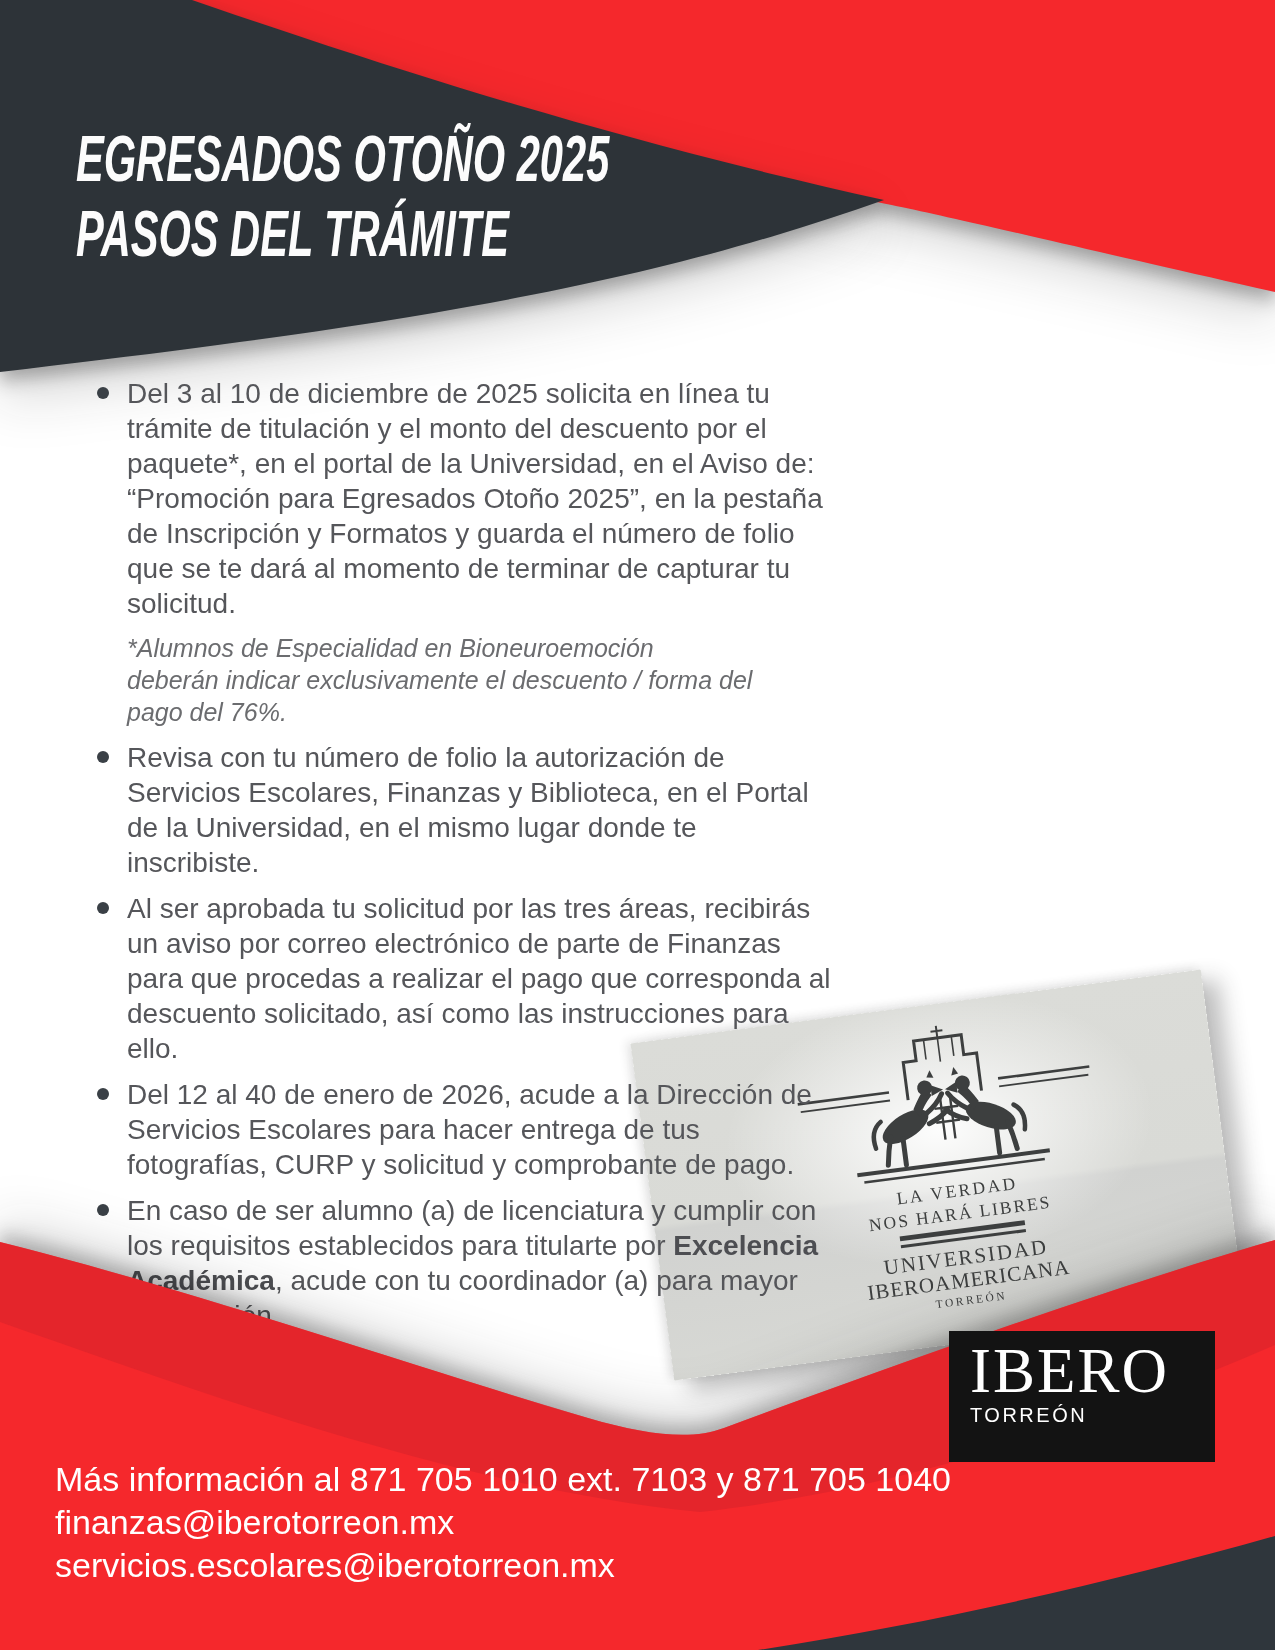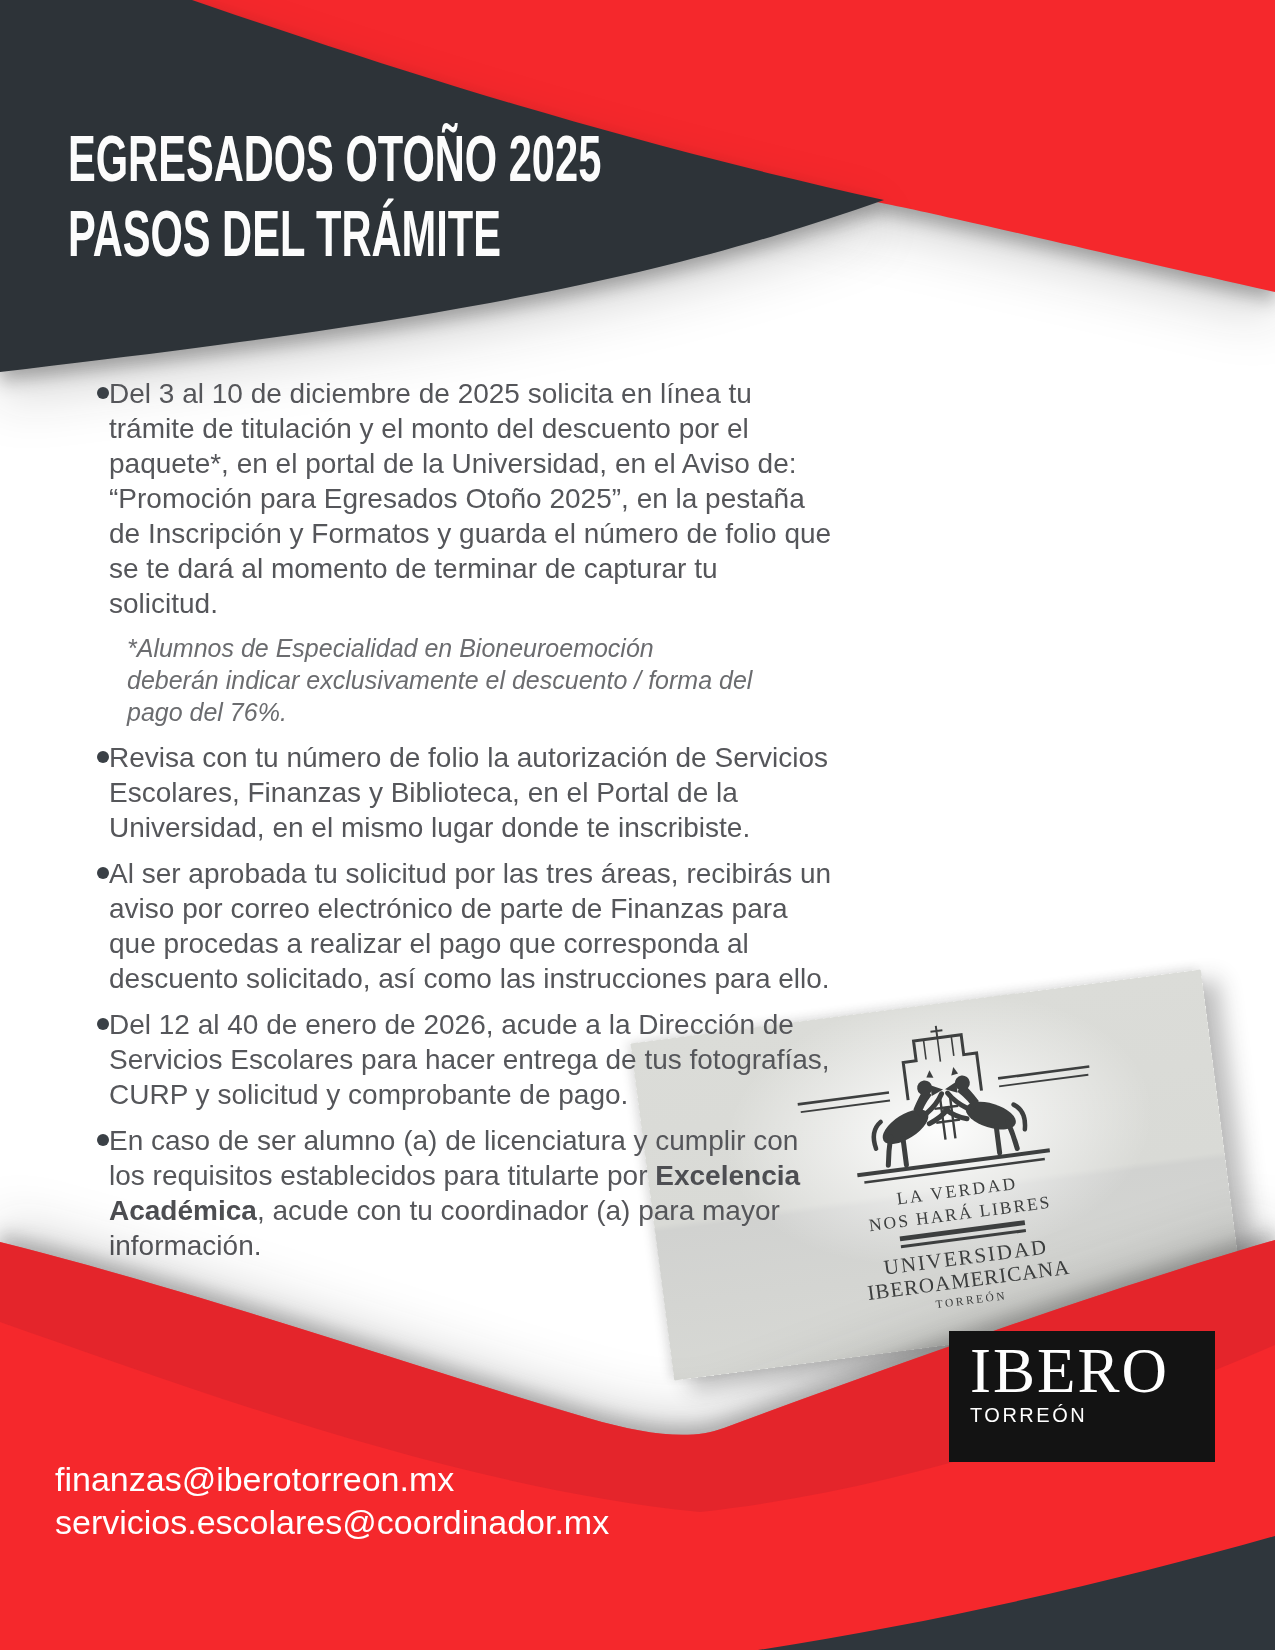--- a/index.html
+++ b/index.html
@@ -8,30 +8,30 @@
     background:#ffffff;overflow:hidden;
     font-family:"Liberation Sans",sans-serif;
   }
   svg.layer{position:absolute;left:0;top:0;width:1275px;height:1650px;}
   .layer-top{z-index:1;}
   .layer-footer{z-index:4;}
   .shadow-soft{filter:drop-shadow(0 9px 9px rgba(20,20,20,.32)) drop-shadow(0 24px 26px rgba(20,20,20,.16));}
   .shadow-up{filter:drop-shadow(0 -9px 9px rgba(20,20,20,.28)) drop-shadow(0 -22px 24px rgba(20,20,20,.14));}
 
   
-  .title{position:absolute;left:68px;top:122px;z-index:3;color:#fcfcfc;}
+  .title{position:absolute;left:76px;top:122px;z-index:3;color:#fcfcfc;font-style:italic;}
   .title span{
     display:block;font-weight:bold;font-size:64px;line-height:75px;
     transform:scaleX(.65);transform-origin:left center;white-space:nowrap;
     letter-spacing:0;
   }
 
   
   .content{position:absolute;left:97px;top:376px;width:737px;z-index:3;}
-  .bullet{display:flex;margin:0 0 11px 0;}
+  .bullet{display:flex;gap:18px;margin:0 0 11px 0;}
   .bullet .dot{flex:none;width:12px;height:12px;border-radius:50%;background:#3a4046;margin-top:11px;}
   .bullet p{margin:0;font-size:28px;line-height:35px;color:#55565a;}
   .bullet p b{font-weight:bold;color:#4d4e52;}
   .note{margin:4px 0 12px 30px;max-width:640px;font-style:italic;font-size:25px;line-height:32px;color:#6b6c6f;}
   .note span{display:block;}
   .note span + span{display:inline;}
 
   
   .card{
     position:absolute;left:650px;top:1005px;width:575px;height:340px;z-index:2;
@@ -179,17 +179,18 @@
     <path d="M0,1242 C200,1292 430,1372 588,1418 C650,1436 692,1440 724,1428 C930,1352 1120,1285 1275,1240 L1275,1345 C1090,1425 900,1490 700,1512 C460,1488 200,1392 0,1322 Z" fill="#d6222c" opacity="0.55"></path>
     <path d="M758,1650 C940,1622 1120,1580 1275,1536 L1275,1650 Z" fill="#2f363c"></path>
   </svg>
 
   <div class="logo">
     <span class="name">IBERO</span>
     <span class="city">TORREÓN</span>
   </div>
 
   <div class="footer-text">
+    <div>Más información al 871 705 1010 ext. 7103  y 871 705 1040</div>
     <div>finanzas@iberotorreon.mx</div>
-    <div>servicios.escolares@coordinador.mx</div>
+    <div>servicios.escolares@iberotorreon.mx</div>
   </div>
 
 </div>
 
 </body></html>

